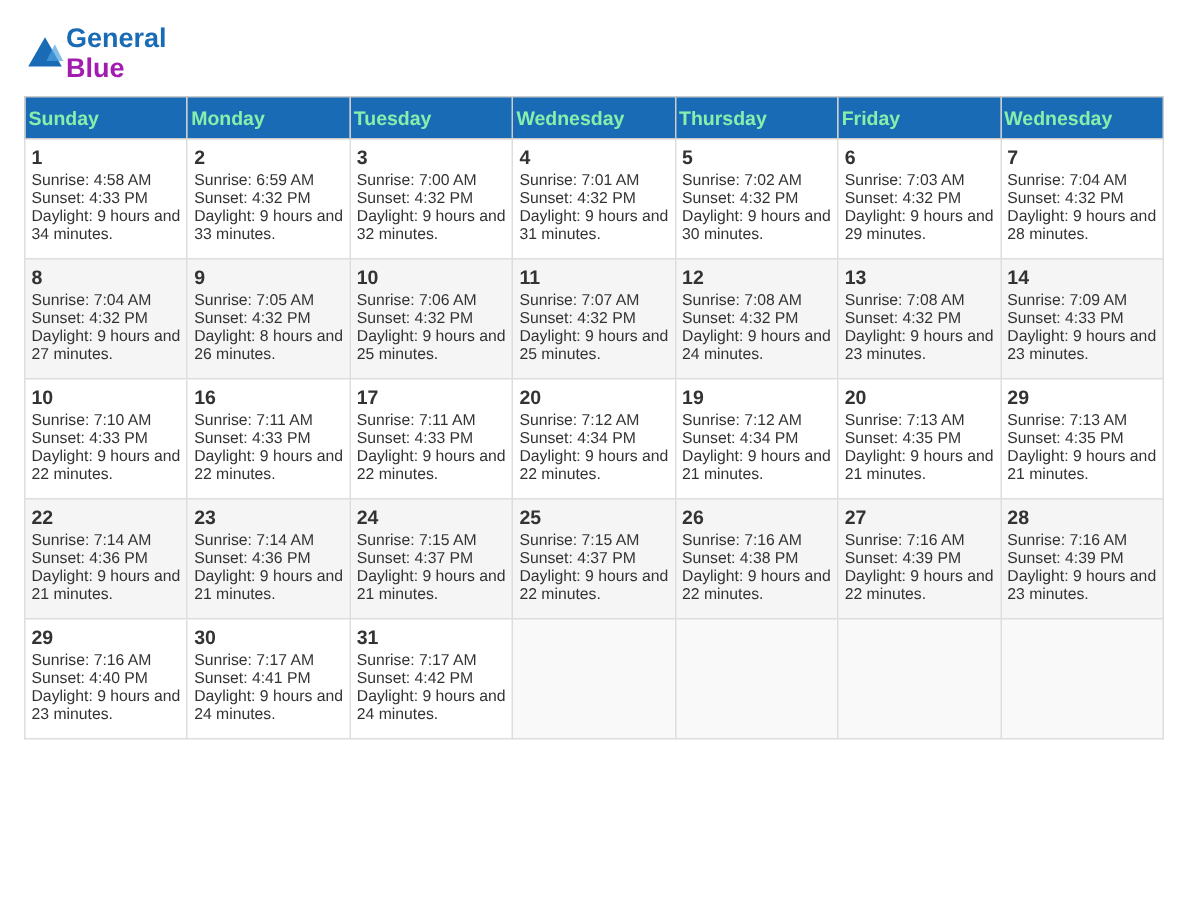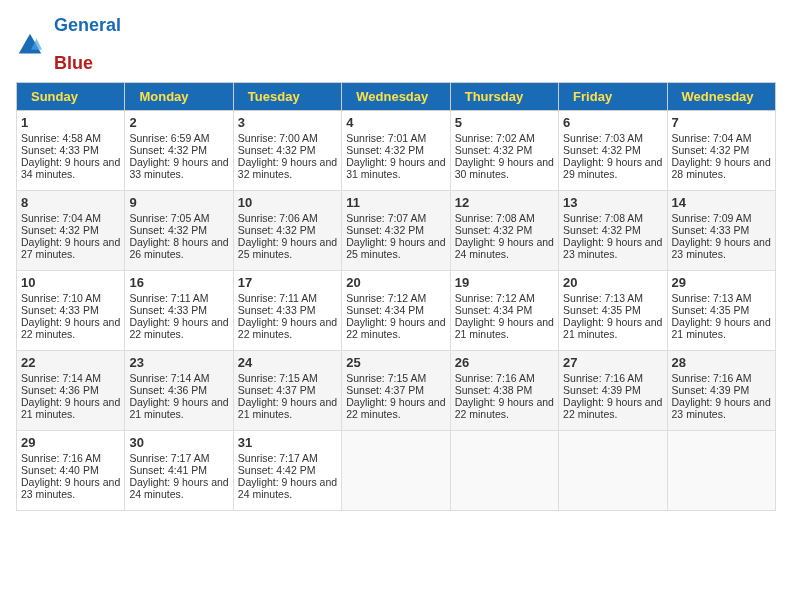--- a/index.html
+++ b/index.html
@@ -12,21 +12,21 @@
     }
     .header-section {
       display: flex;
       justify-content: space-between;
       align-items: flex-start;
       margin-bottom: 8px;
     }
     .logo {
       display: flex;
       align-items: center;
-      gap: 10px;
+      gap: 0;
     }
     .logo-text {
       font-size: 18px;
       font-weight: bold;
       color: #333;
       line-height: 1.1;
     }
     .logo-text span {
       color: #1a6bb5;
     }
@@ -46,22 +46,22 @@
       font-size: 15px;
       color: #555;
     }
     table {
       width: 100%;
       border-collapse: collapse;
       table-layout: fixed;
     }
     thead th {
       background-color: #1a6bb5;
-      color: #fde047;
-      padding: 6px 14px;
+      color: #86efac;
+      padding: 6px 2px;
       text-align: left;
       font-size: 13px;
       font-weight: bold;
       border: 1px solid #ccc;
     }
     tbody td {
       vertical-align: top;
       padding: 4px 4px;
       font-size: 10.5px;
       color: #333;
@@ -88,21 +88,21 @@
 <body>
 
 <div class="header-section">
   <div class="logo">
     <svg class="logo-icon" viewBox="0 0 30 30">
       <polygon points="15,3 27,24 3,24" fill="#1a6bb5"></polygon>
       <polygon points="22,8 28,20 16,20" fill="#4fa3e0" opacity="0.7"></polygon>
     </svg>
     <div class="logo-text">
       <div><span>General</span></div>
-      <div style="color:#b91c1c;margin-top:18px;">Blue</div>
+      <div style="color:#a21caf;">Blue</div>
     </div>
   </div>
   <div class="title-section">
   </div>
 </div>
 
 <table>
   <thead>
     <tr>
     <th>Sunday</th>

